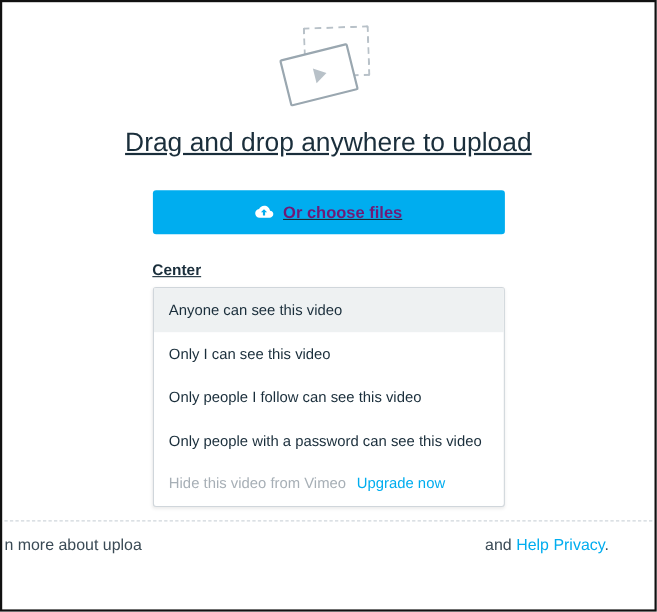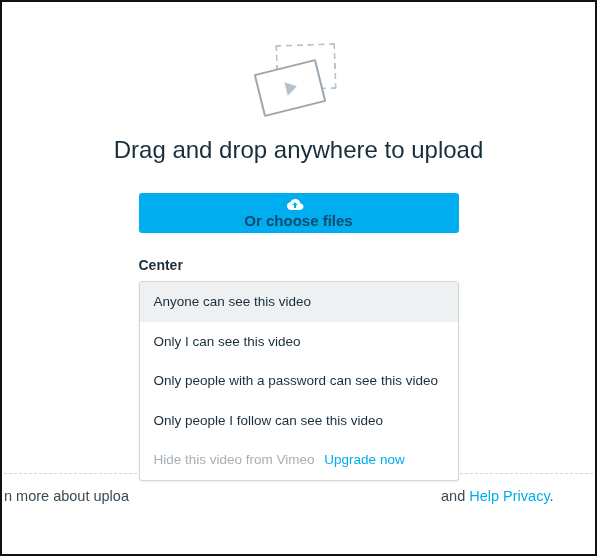--- a/index.html
+++ b/index.html
@@ -6,22 +6,23 @@
   html, body { width: 597px; height: 556px; }
   body {
     font-family: "Helvetica Neue", Helvetica, Arial, sans-serif;
     background: #fff;
     color: #1a2e3b;
     position: relative;
     overflow: hidden;
     border: 2px solid #111;
   }
   .content {
-    padding-top: 42px;
+    padding-top: 22px;
     text-align: center;
+    text-decoration: underline;
   }
   .upload-graphic {
     width: 90px;
     height: 72px;
     margin: 0 auto 18px auto;
     position: relative;
   }
   .dashed-back {
     position: absolute;
     left: 22px; top: 0;
@@ -58,26 +59,25 @@
     margin: 0 auto 28px auto;
   }
   .choose-btn {
     display: flex;
     align-items: center;
     justify-content: center;
     width: 320px;
     height: 40px;
     margin: 0 auto;
     background: #00adef;
-    color: #0c4a6e;
+    color: #701a75;
     font-size: 15px;
     font-weight: 700;
     border-radius: 3px;
     cursor: pointer;
-    flex-direction: column;
   }
   .choose-btn svg { margin-right: 8px; }
   .privacy-block {
     width: 320px;
     margin: 24px auto 0 auto;
     text-align: left;
     position: relative;
   }
   .privacy-label {
     font-size: 14px;
@@ -158,24 +158,24 @@
     <div class="privacy-label">Center</div>
 
     <div class="dropdown">
       <div class="dd-item selected">
         <span>Anyone can see this video</span>
       </div>
       <div class="dd-item">
         <span>Only I can see this video</span>
       </div>
       <div class="dd-item">
-        <span>Only people with a password can see this video</span>
+        <span>Only people I follow can see this video</span>
       </div>
       <div class="dd-item">
-        <span>Only people I follow can see this video</span>
+        <span>Only people with a password can see this video</span>
       </div>
       <div class="dd-item disabled">
         <span>Hide this video from Vimeo</span>
         <span class="upgrade">Upgrade now</span>
       </div>
     </div>
   </div>
 
 </div>
 

